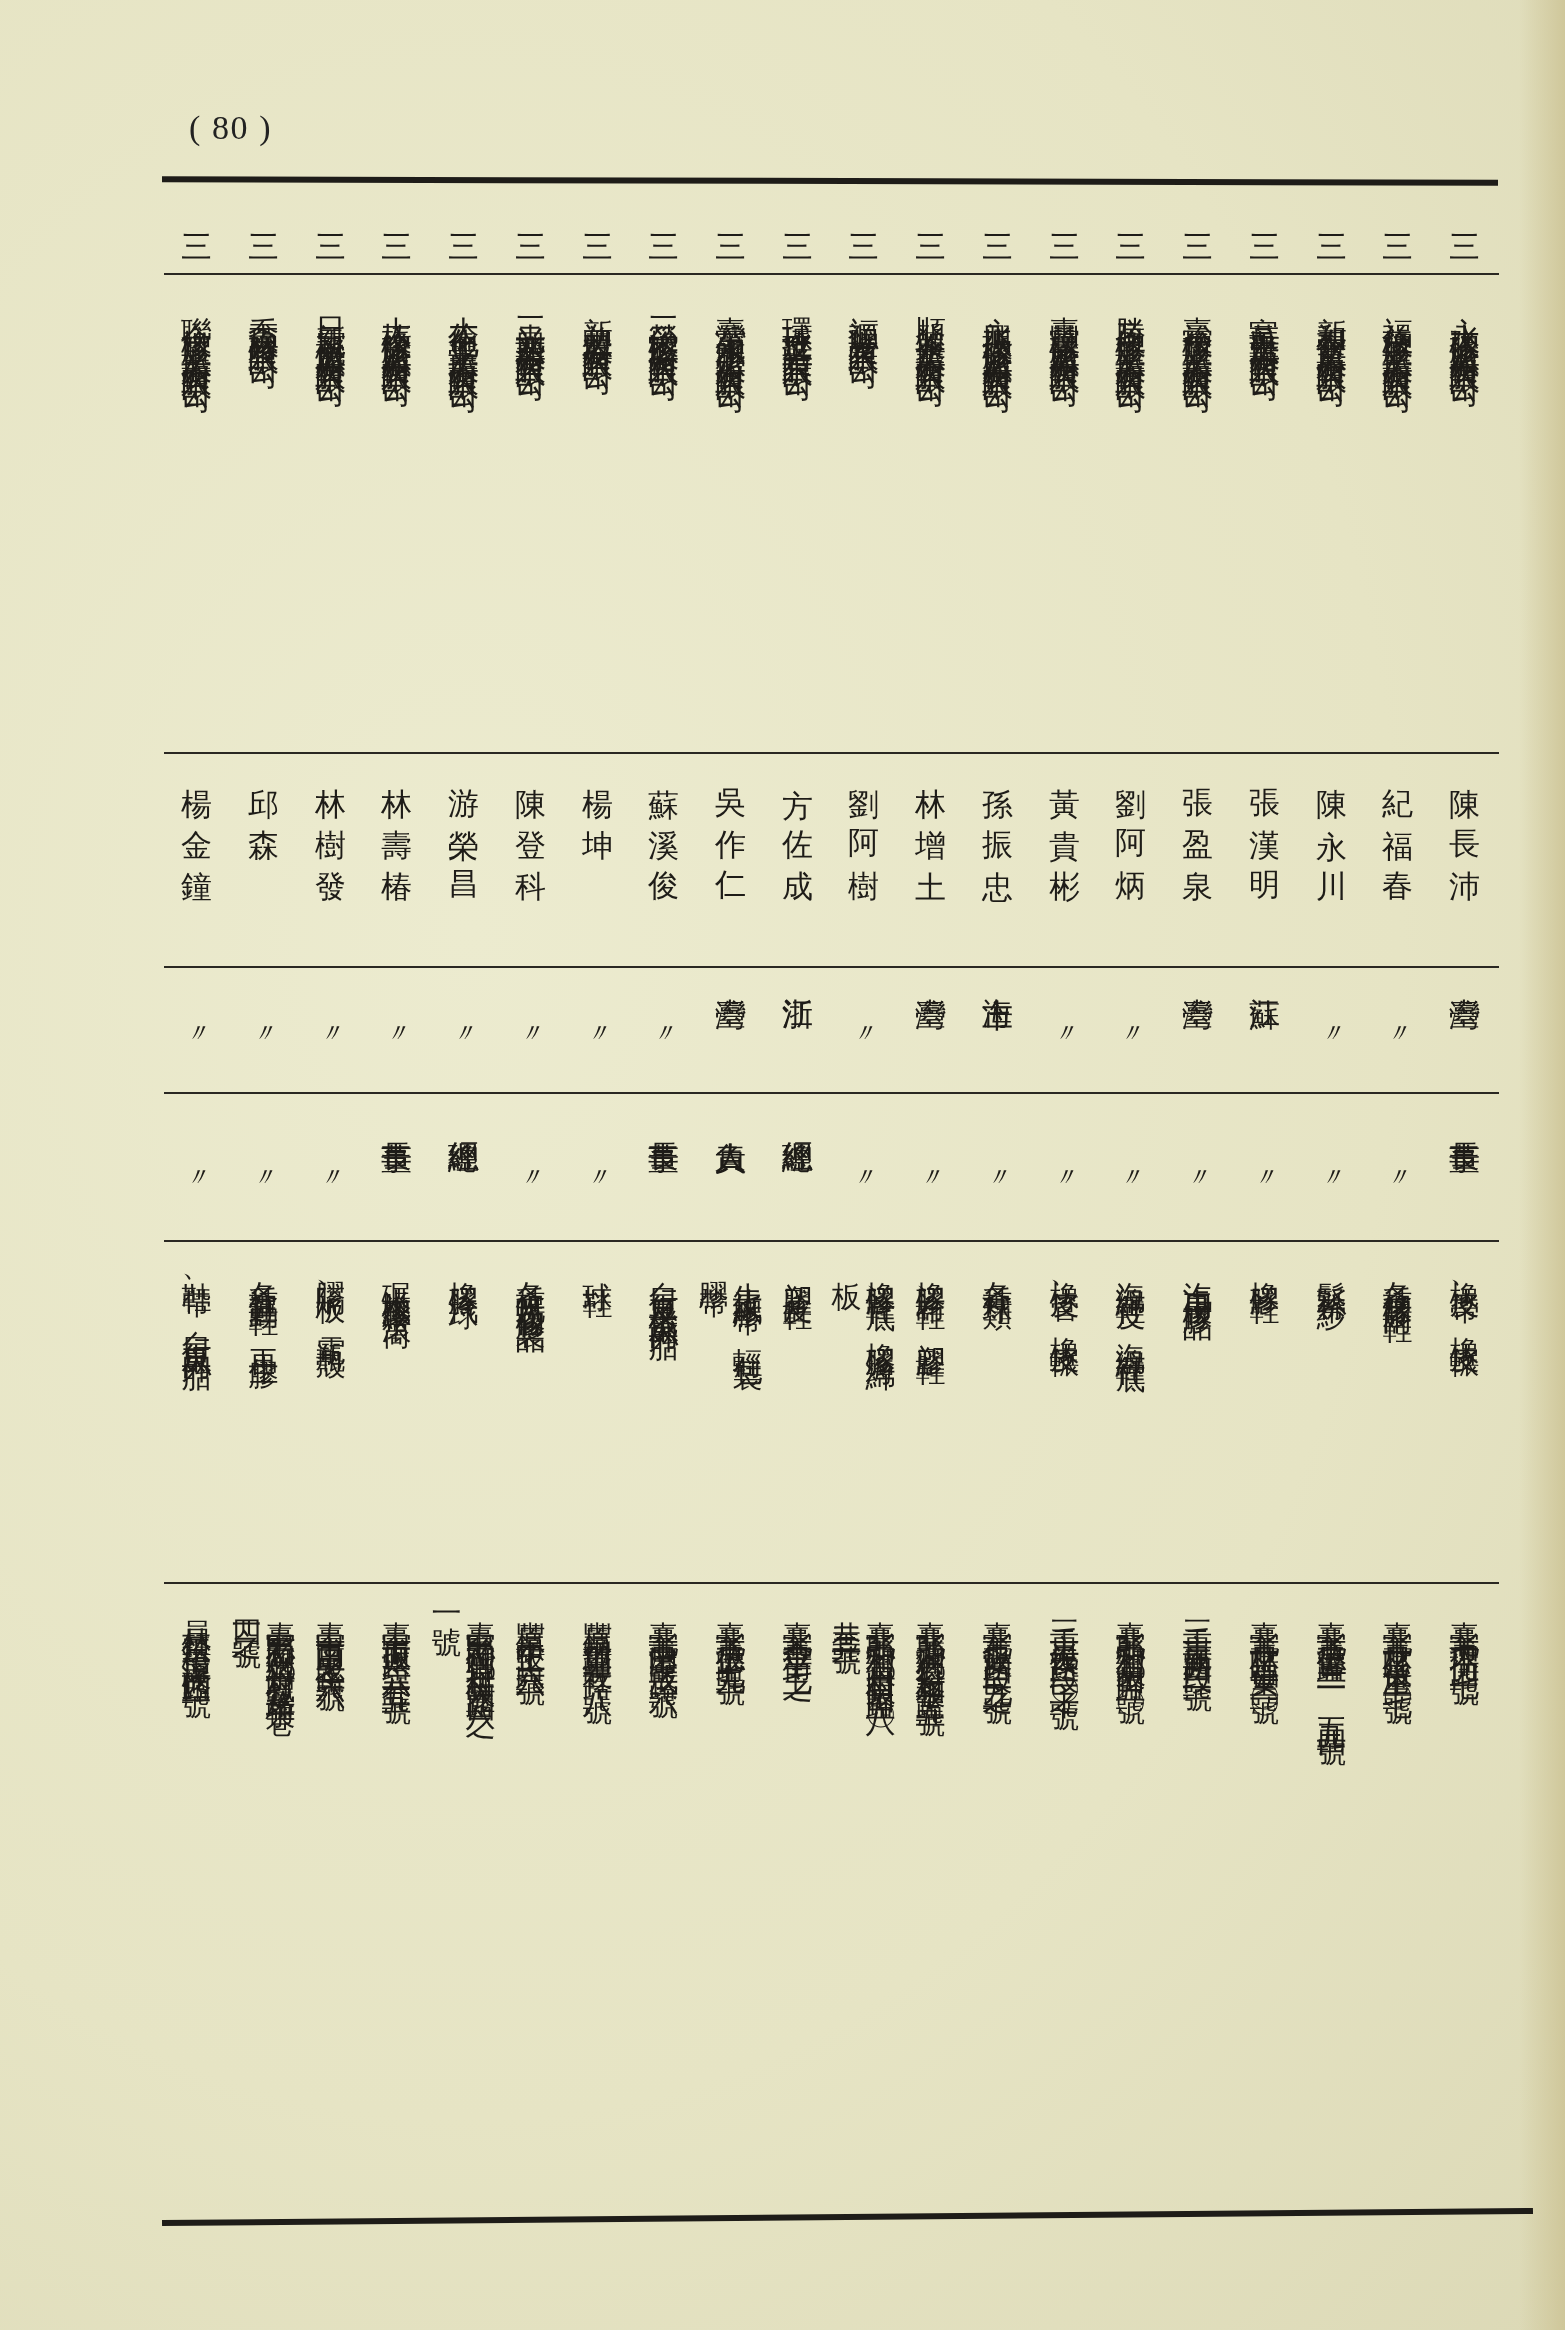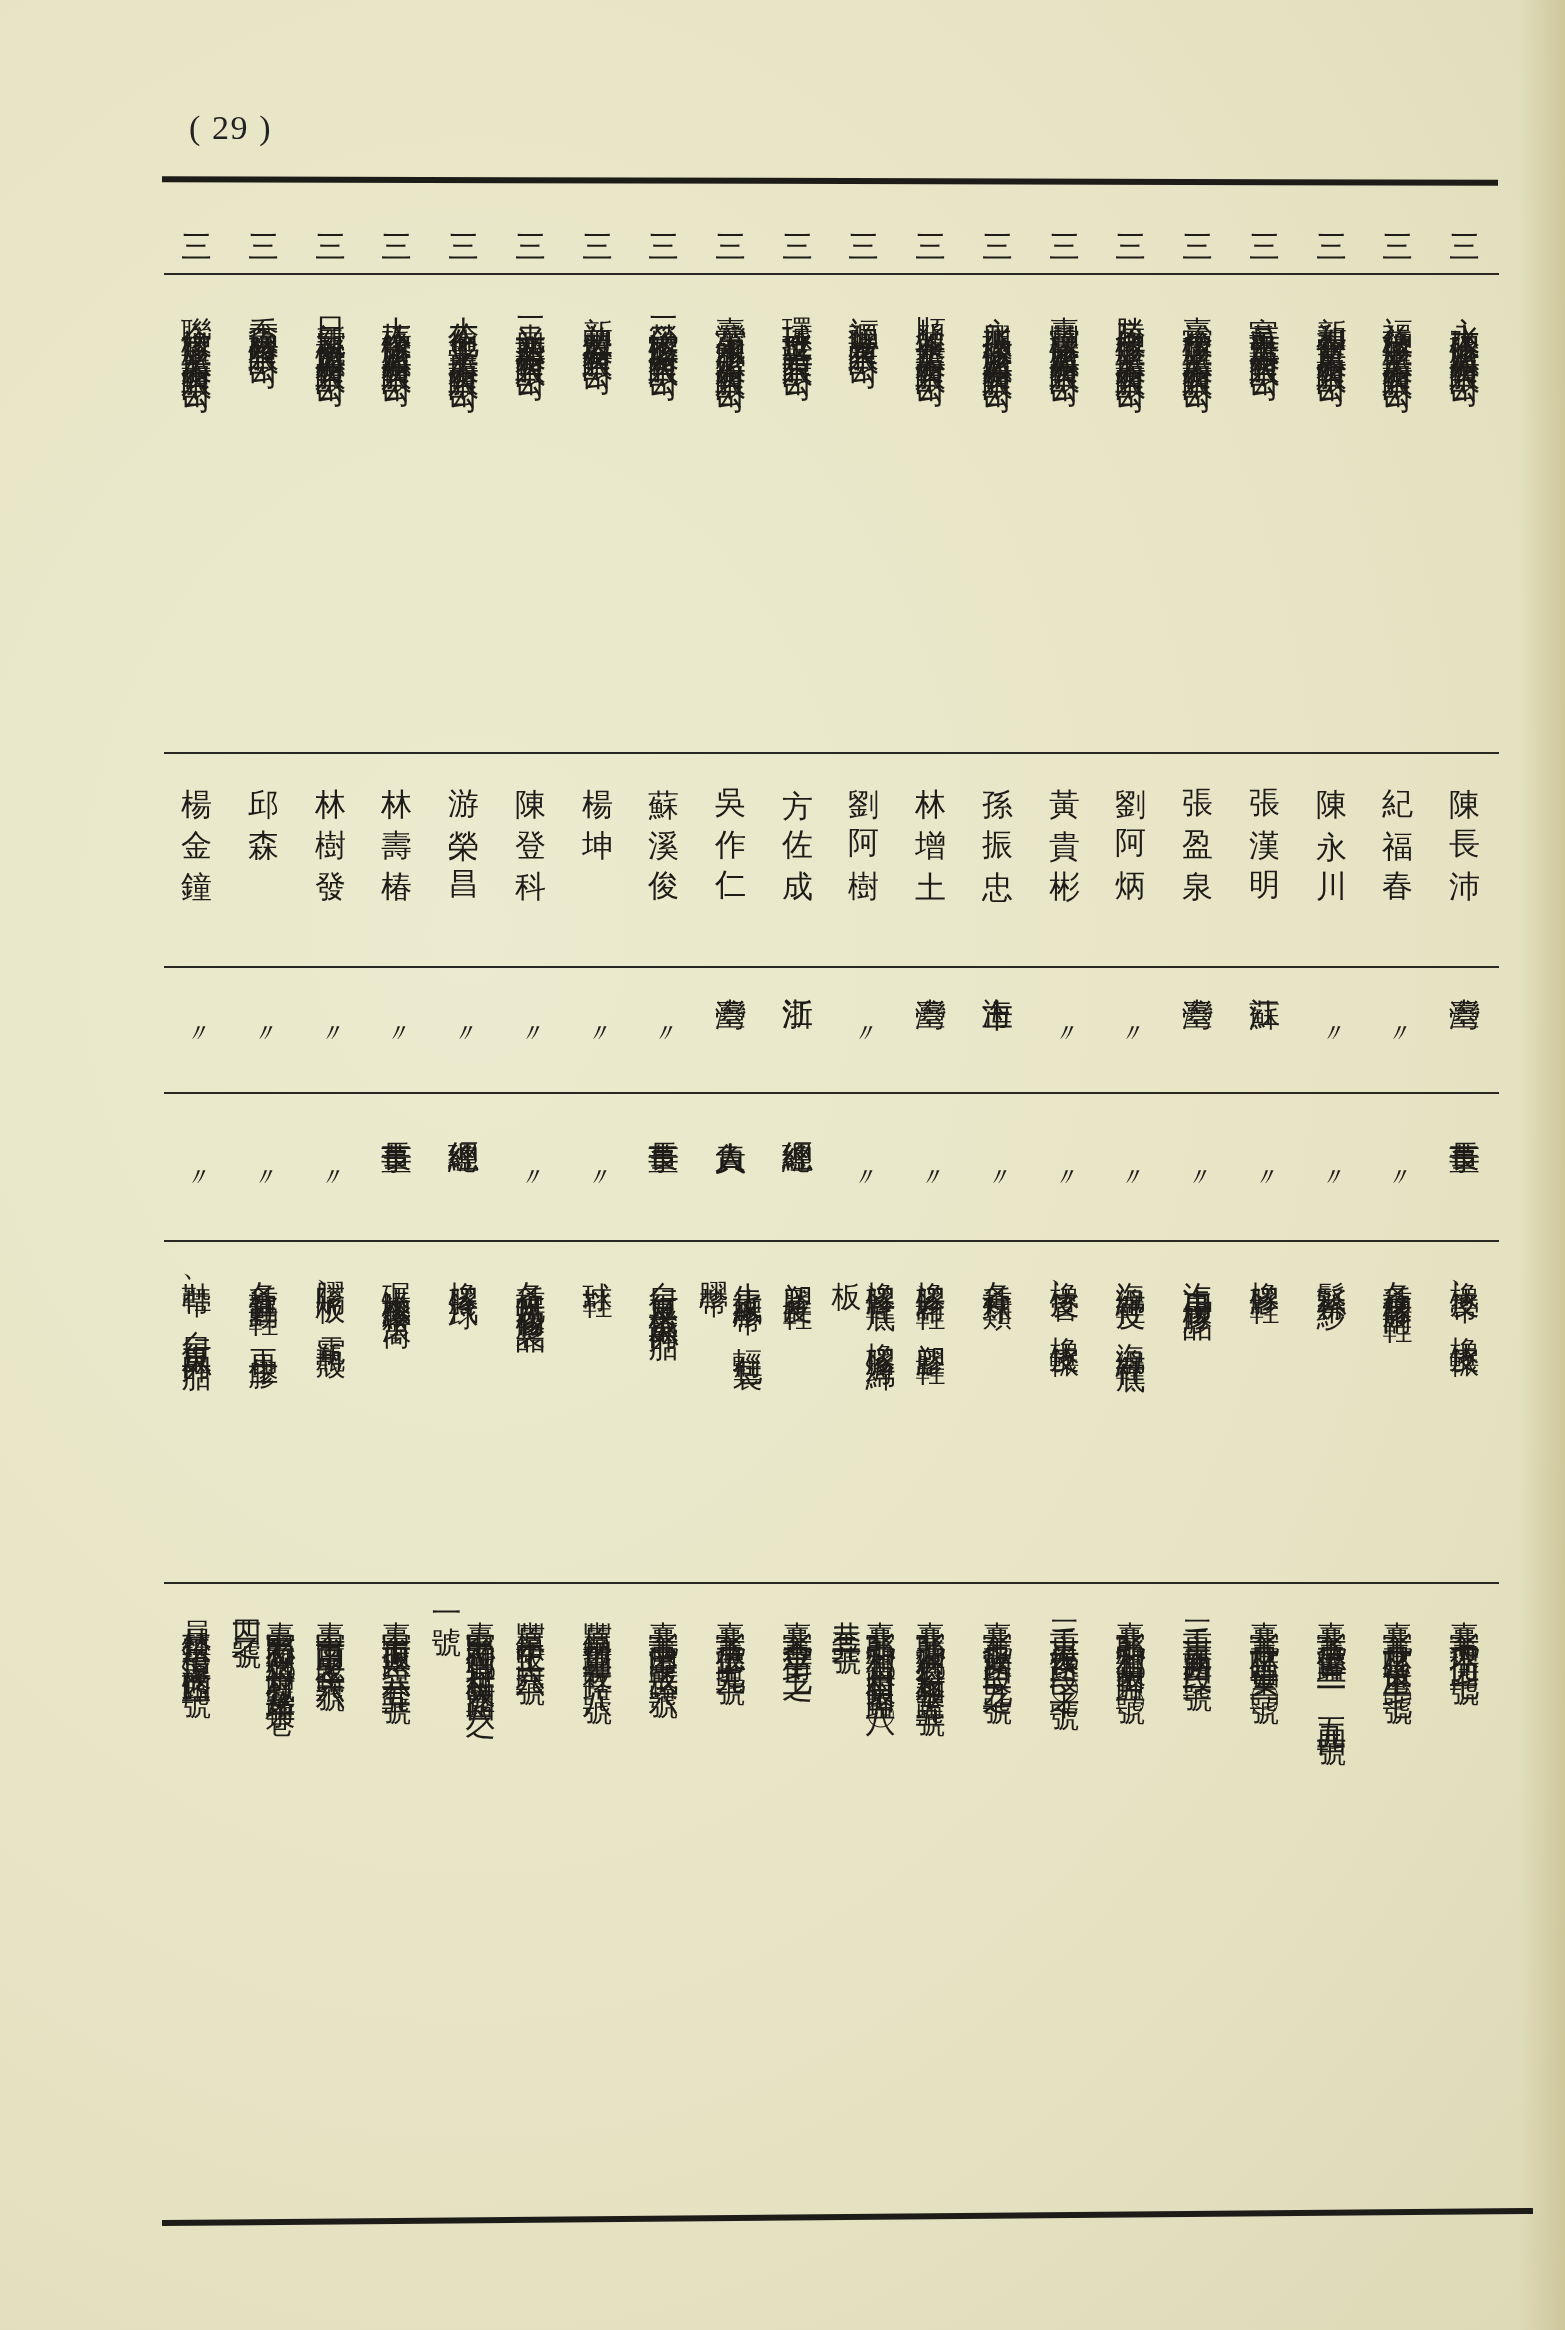--- a/index.html
+++ b/index.html
@@ -39,21 +39,21 @@
   .name .v { letter-spacing: 6.2px; }
   .person .v { letter-spacing: 41px; }
   .ditto { font-family: "DejaVu Sans", sans-serif; font-size: 26.5px; font-style: italic; writing-mode: horizontal-tb; }
   .prod .v, .addr .v { letter-spacing: 6.2px; font-size: 30px; line-height: 34px; }
 </style>
 </head>
 <body>
 
 <div class="page-edge"></div>
 
-<div class="page-num">( 29 )</div>
+<div class="page-num">( 80 )</div>
 
 <div class="rule rule-top"></div>
 <div class="rule rule-thin" style="top:273px"></div>
 <div class="rule rule-thin" style="top:752px"></div>
 <div class="rule rule-thin" style="top:966px"></div>
 <div class="rule rule-thin" style="top:1092px"></div>
 <div class="rule rule-thin" style="top:1240px"></div>
 <div class="rule rule-thin" style="top:1582px"></div>
 <div class="rule rule-bottom"></div>
 

